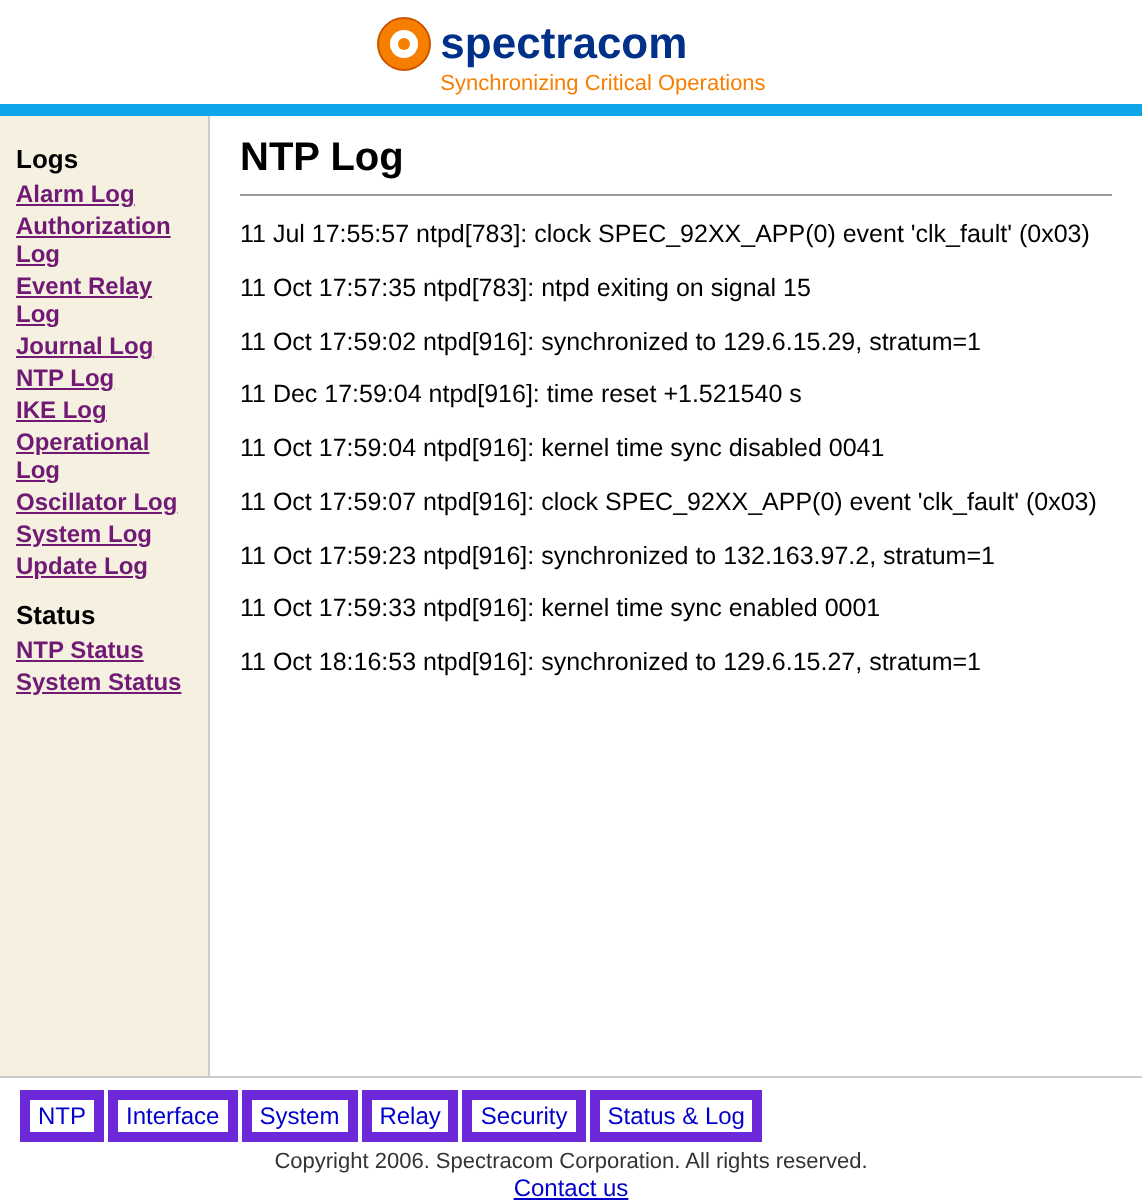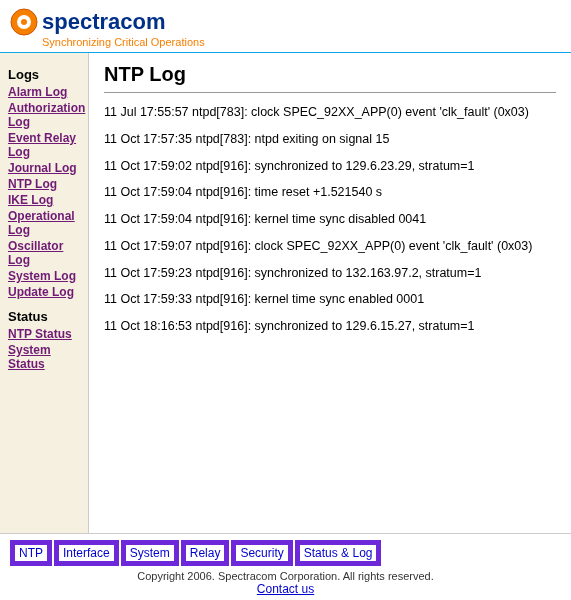--- a/index.html
+++ b/index.html
@@ -1,31 +1,31 @@
 <!DOCTYPE html>
 <html><head>
   <meta charset="utf-8">
   <style>
     * { margin: 0; padding: 0; box-sizing: border-box; }
     body { font-family: Arial, sans-serif; font-size: 13px; background: #fff; color: #000; width: 571px; min-height: 600px; }
 
     
-    #header { display: flex; align-items: center; justify-content: space-between; padding: 8px 10px 4px 10px; border-bottom: 1px solid #0ea5e9; }
+    #header { display: flex; align-items: center; justify-content: space-between; padding: 8px 10px 4px 10px; border-bottom: 6px solid #0ea5e9; flex-direction: column; }
     #logo-area { display: flex; flex-direction: column; }
     #logo-text { font-size: 22px; font-weight: bold; color: #003087; display: flex; align-items: center; gap: 4px; }
     #logo-icon { width: 28px; height: 28px; }
     #logo-tagline { font-size: 11px; color: #f77f00; margin-left: 32px; }
     #user-info { font-size: 13px; color: #333; }
     #user-info span { color: #cc0000; font-weight: bold; }
 
     
     #main { display: flex; min-height: 480px; }
 
     
-    #sidebar { width: 89px; background: #f5f0e0; border-right: 1px solid #ccc; padding: 8px 8px; flex-shrink: 0; }
+    #sidebar { width: 105px; background: #f5f0e0; border-right: 1px solid #ccc; padding: 8px 8px; flex-shrink: 0; }
     #sidebar .section-title { font-weight: bold; font-size: 13px; color: #000; margin-bottom: 3px; margin-top: 6px; }
     #sidebar a { display: block; color: #701a75; font-weight: bold; font-size: 12px; text-decoration: underline; margin-bottom: 2px; cursor: pointer; }
 
     
     #content { flex: 1; padding: 10px 15px; }
     #page-title { font-size: 20px; font-weight: bold; color: #000; margin-bottom: 6px; }
     #content hr { border: none; border-top: 1px solid #999; margin-bottom: 10px; }
     .log-entry { font-size: 12.5px; color: #000; margin-bottom: 8px; line-height: 1.5; }
 
     
@@ -72,22 +72,22 @@
     <a>NTP Status</a>
     <a>System Status</a>
   </div>
 
   <div id="content">
     <div id="page-title">NTP Log</div>
     <hr>
     <div id="log-entries">
         <div class="log-entry">11 Jul 17:55:57 ntpd[783]: clock SPEC_92XX_APP(0) event 'clk_fault' (0x03)</div>
         <div class="log-entry">11 Oct 17:57:35 ntpd[783]: ntpd exiting on signal 15</div>
-        <div class="log-entry">11 Oct 17:59:02 ntpd[916]: synchronized to 129.6.23.29, stratum=1</div>
-        <div class="log-entry">11 Oct 17:59:04 ntpd[916]: time reset +1.521540 s</div>
+        <div class="log-entry">11 Oct 17:59:02 ntpd[916]: synchronized to 129.6.15.29, stratum=1</div>
+        <div class="log-entry">11 Dec 17:59:04 ntpd[916]: time reset +1.521540 s</div>
         <div class="log-entry">11 Oct 17:59:04 ntpd[916]: kernel time sync disabled 0041</div>
         <div class="log-entry">11 Oct 17:59:07 ntpd[916]: clock SPEC_92XX_APP(0) event 'clk_fault' (0x03)</div>
         <div class="log-entry">11 Oct 17:59:23 ntpd[916]: synchronized to 132.163.97.2, stratum=1</div>
         <div class="log-entry">11 Oct 17:59:33 ntpd[916]: kernel time sync enabled 0001</div>
         <div class="log-entry">11 Oct 18:16:53 ntpd[916]: synchronized to 129.6.15.27, stratum=1</div>
       </div>
   </div>
 
 </div>
 

